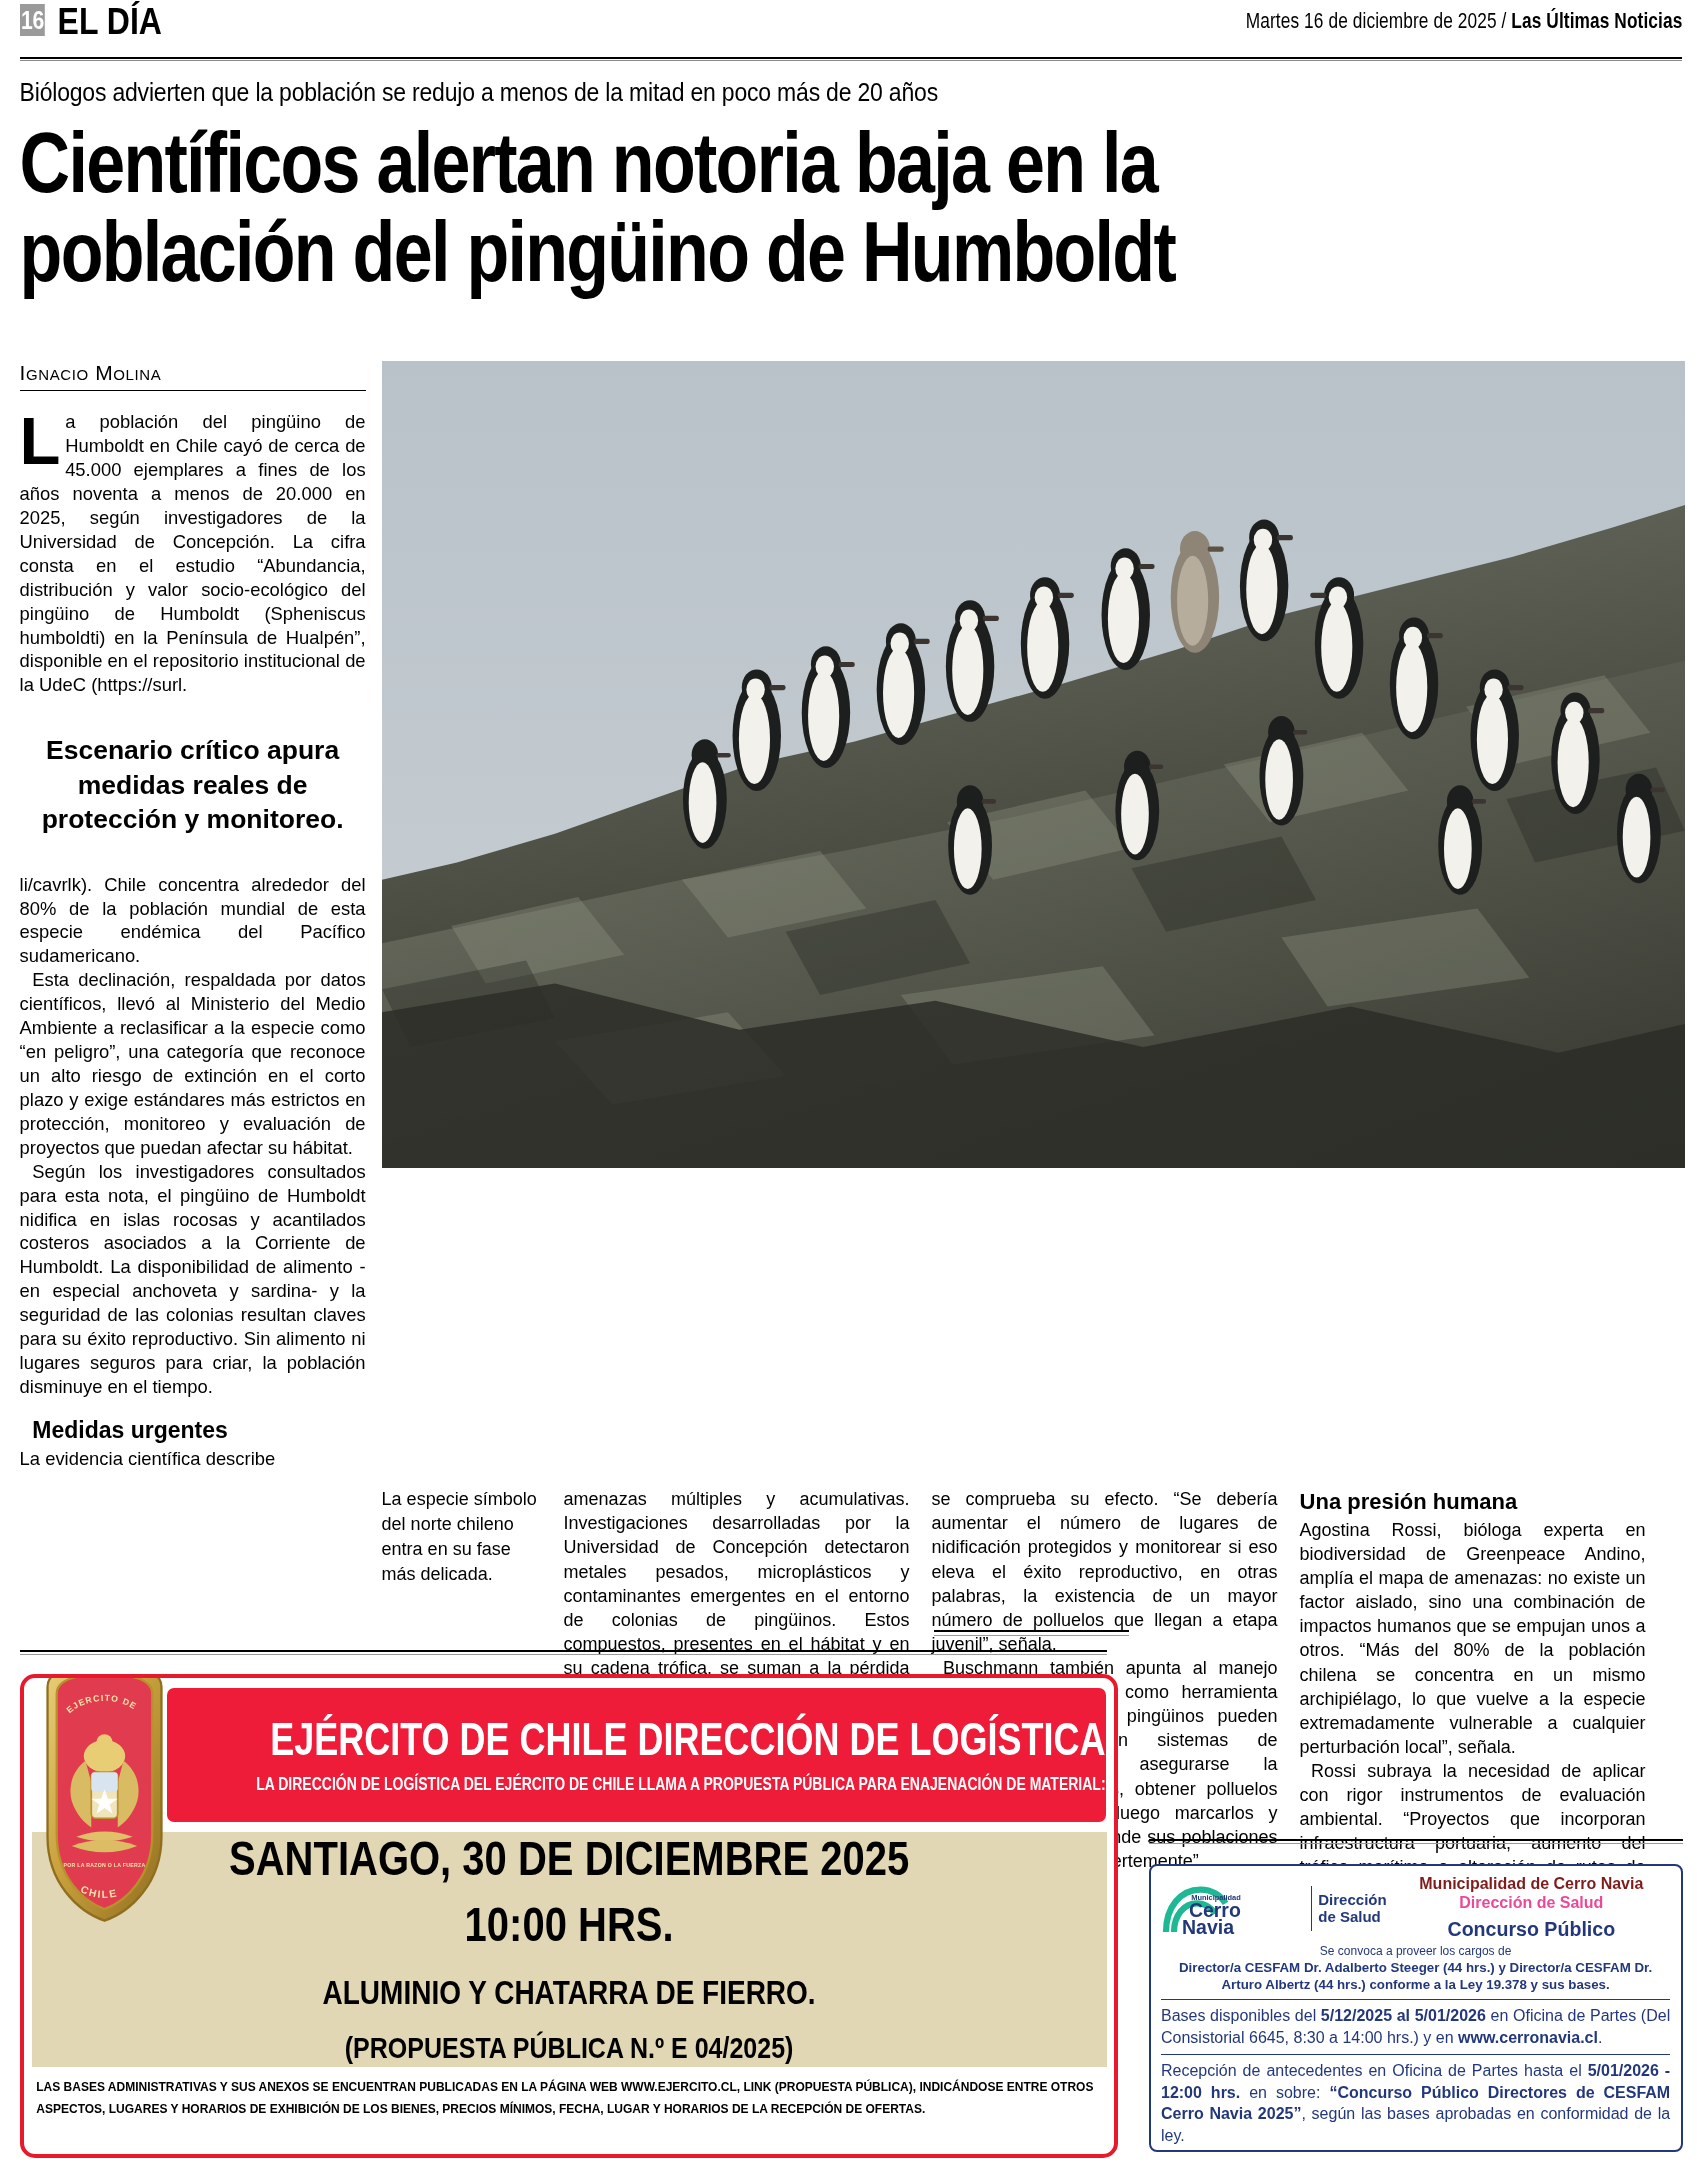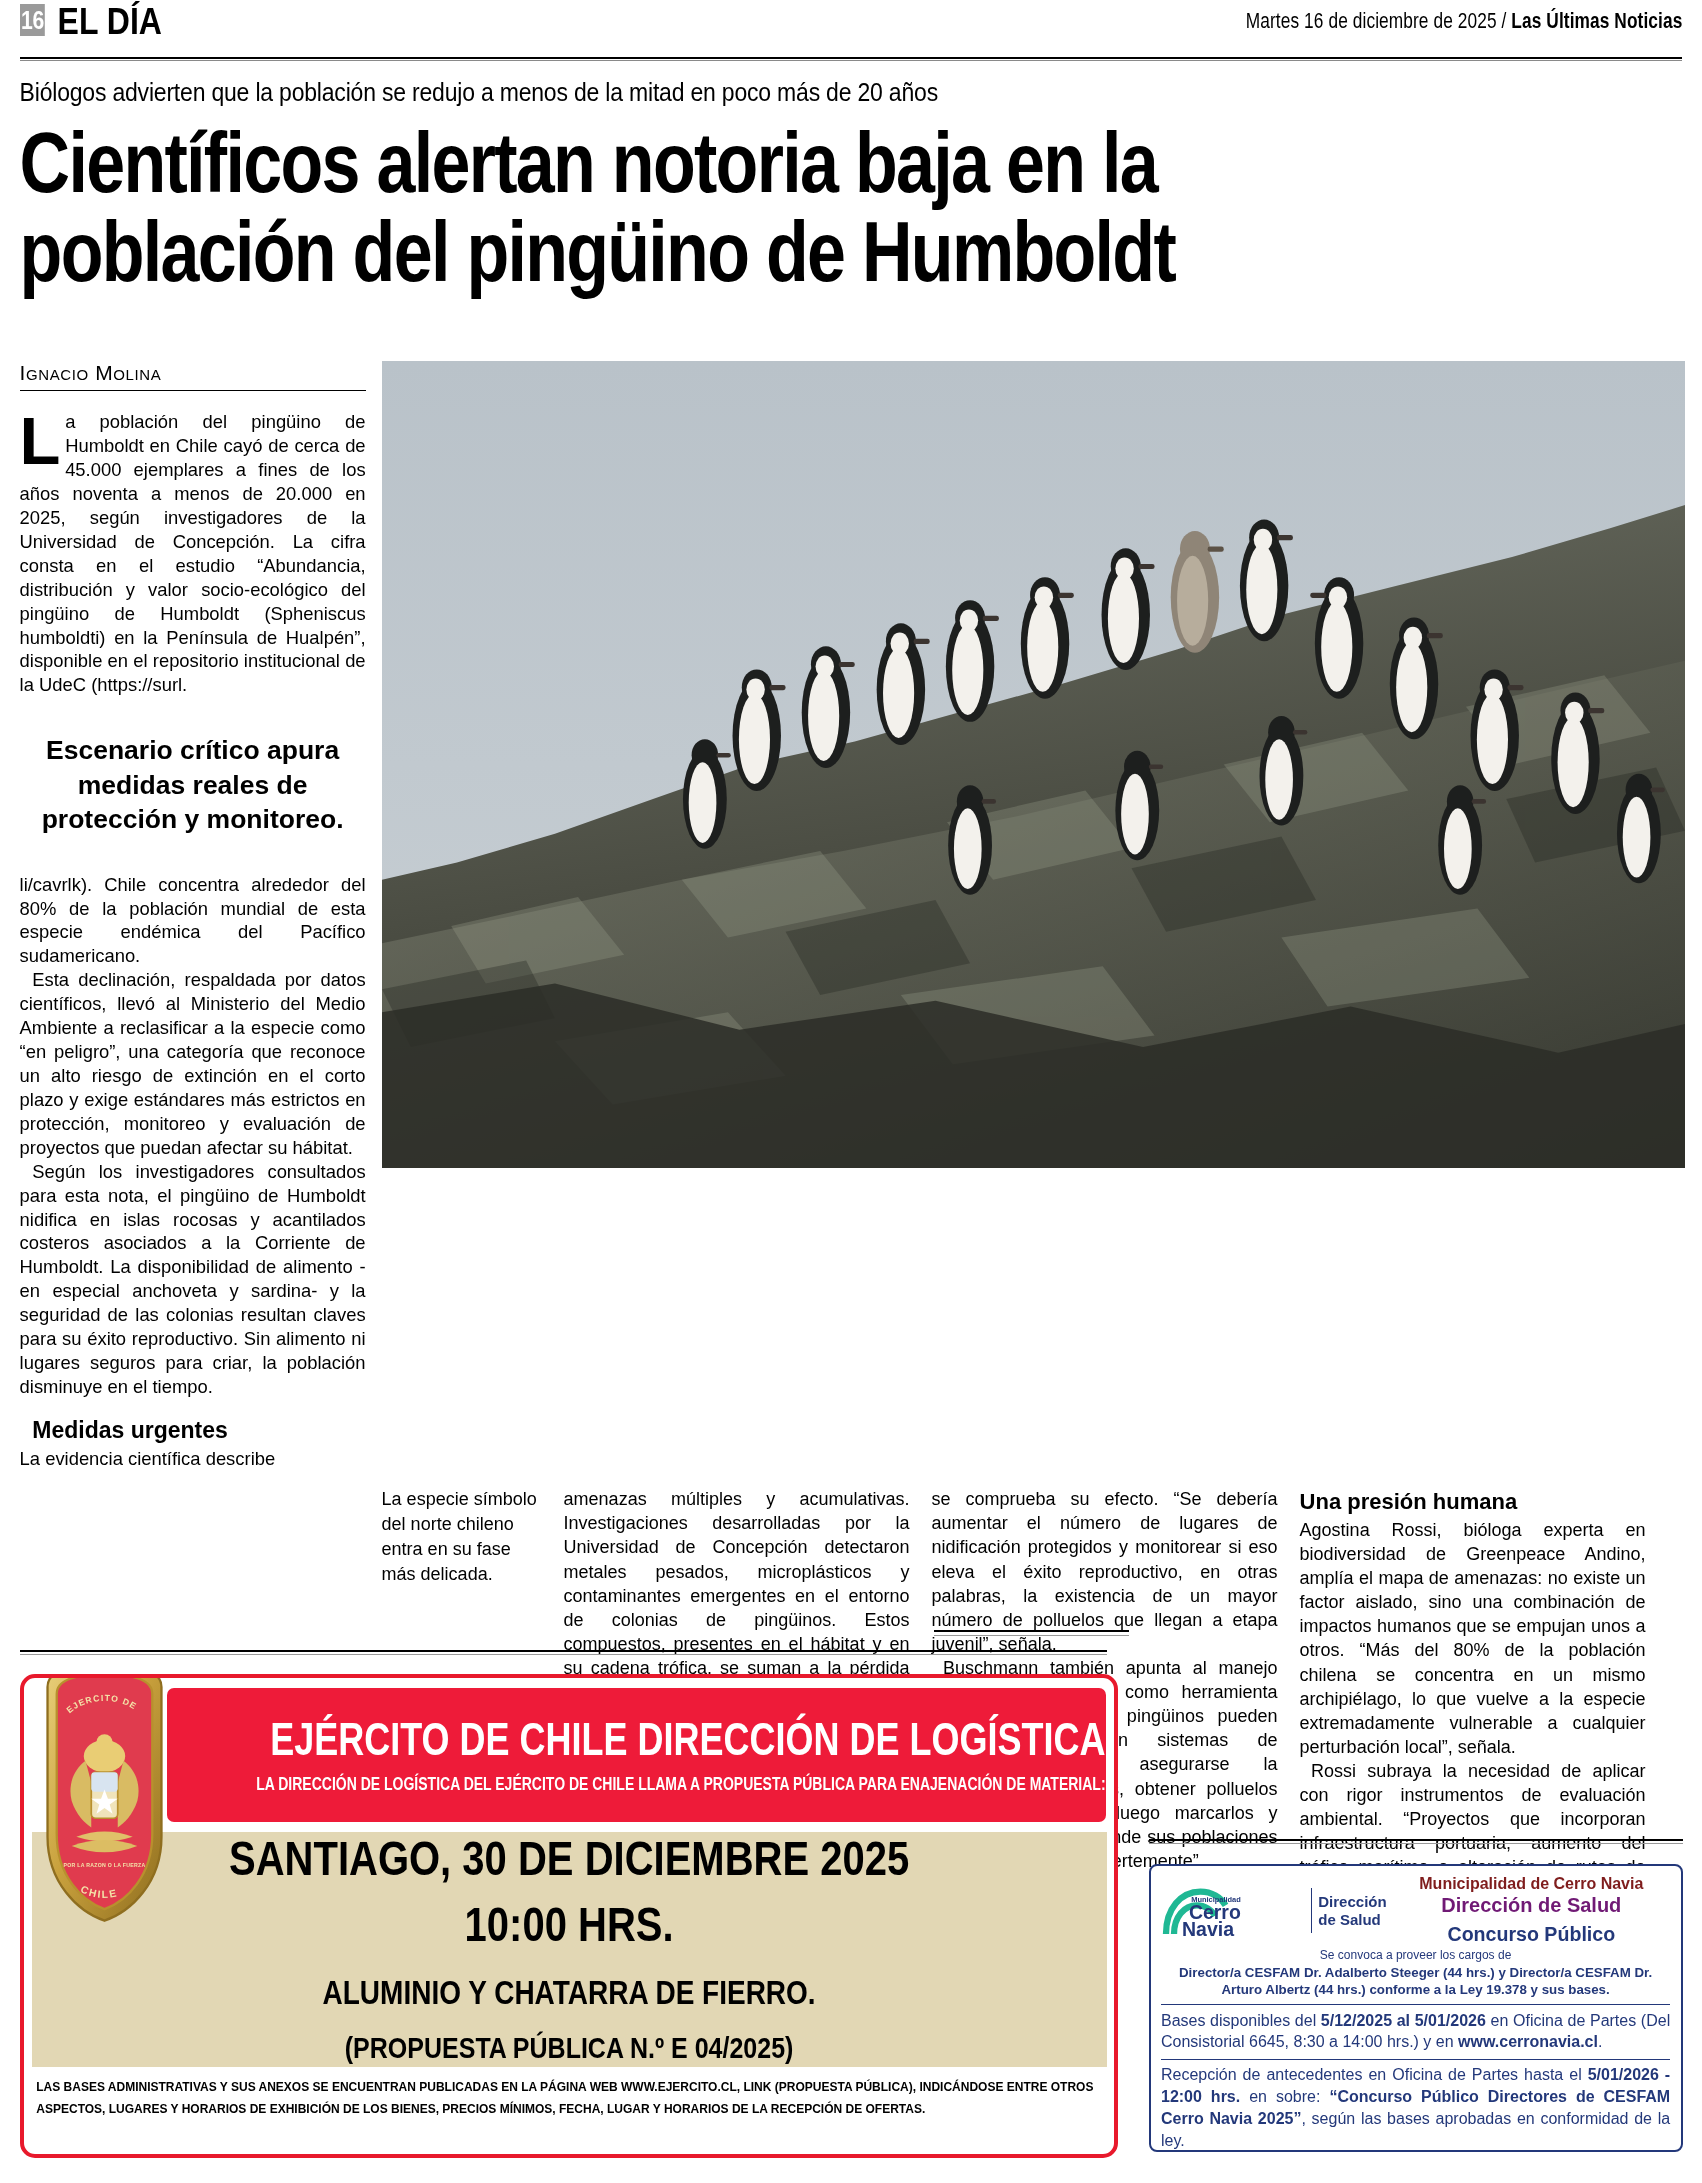--- a/index.html
+++ b/index.html
@@ -138,21 +138,21 @@
     position:absolute; left:1129px; top:190px; width:534px; height:288px;
     border:2.3px solid #23387a; border-radius:8px; background:#fff;
     padding:9.2px 10.4px; color:#23387a;
   }
   .navia-head { display:flex; align-items:center; gap:5.8px; }
   .navia-logo { width:144px; height:63px; position:relative; flex:0 0 144px;}
   .navia-divider { width:1.7px; height:45px; background:#23387a; }
   .navia-dirsalud { font-size:15px; font-weight:bold; line-height:1.16; color:#23387a;}
   .navia-right { flex:1; text-align:center; }
   .navia-r1 { color:#7f1d1d; font-size:16px; font-weight:bold; line-height:1.18;}
-  .navia-r3 { color:#701a75; font-size:20px; font-weight:bold; line-height:1.18;}
+  .navia-r3 { color:#ec4899; font-size:16px; font-weight:bold; line-height:1.18;}
   .navia-r4 { color:#23387a; font-size:19.6px; font-weight:bold; line-height:1.2; margin-top:5px;}
   .navia-center { text-align:center; font-size:12px; margin-top:2.3px;}
   .navia-bold { font-weight:bold; }
   .navia-cargo { text-align:center; font-size:13.3px; font-weight:bold; line-height:1.3; margin-top:1.2px;}
   .navia-hr { border-top:1.7px solid #23387a; margin:5.8px 0 4.6px 0; }
   .navia-p { font-size:16px; line-height:1.36; text-align:justify; }
 
   .ad-sep-rule { position:absolute; left:1129px; top:165px; width:534px; border-top:2.3px solid #000; }
   .ad-sep-rule2 { position:absolute; left:1129px; top:169px; width:534px; border-top:0.6px solid #9a9a9a; }
 

